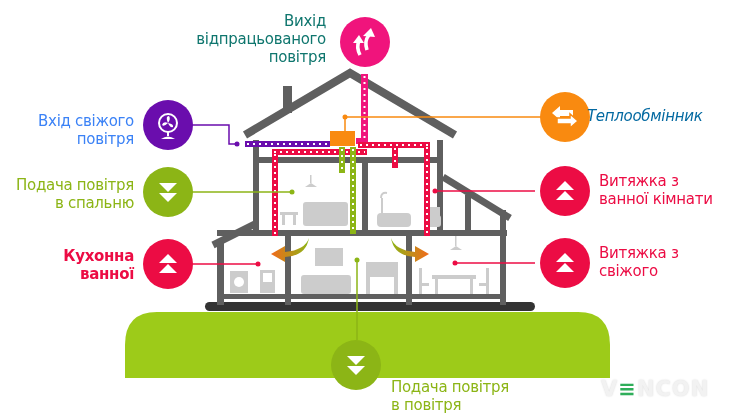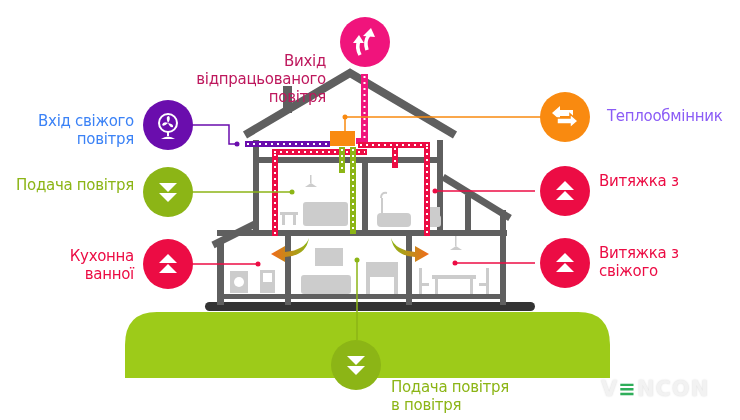--- a/index.html
+++ b/index.html
@@ -149,21 +149,21 @@
       <circle cx="237" cy="144" r="2.5" fill="#6a0dad"></circle>
       <circle cx="292" cy="192" r="2.5" fill="#8cb516"></circle>
       <circle cx="258" cy="264" r="2.5" fill="#ec0c44"></circle>
       <circle cx="345" cy="117" r="2.5" fill="#f98a10"></circle>
       <circle cx="435" cy="191" r="2.5" fill="#ec0c44"></circle>
       <circle cx="455" cy="263" r="2.5" fill="#ec0c44"></circle>
       <circle cx="357" cy="260" r="2.5" fill="#8cb516"></circle>
     </g>
   </svg>
 
-  <div class="label right" style="left:180px; top:12px; width:146px; color:#be185d;margin-top:40px;">
+  <div class="label right" style="left:180px; top:12px; width:146px; color:#0f766e;">
     <div>Вихід</div>
     <div>відпрацьованого</div>
     <div>повітря</div>
   </div>
   <div class="circle" style="left:340px; top:17px; background:#f0147c;">
     <svg width="50" height="50" viewBox="0 0 50 50">
       <path d="M20 38 Q16 30 19 24" fill="none" stroke="#fff" stroke-width="3.5"></path>
       <path d="M13 26 L19 18 L24 26 Z" fill="#fff"></path>
       <path d="M27 33 Q24 24 29 18" fill="none" stroke="#fff" stroke-width="3.5"></path>
       <path d="M23 19 L31 11 L35 20 Z" fill="#fff"></path>
@@ -178,57 +178,59 @@
     <svg width="50" height="50" viewBox="0 0 50 50">
       <circle cx="25" cy="23" r="9" fill="none" stroke="#fff" stroke-width="2"></circle>
       <path d="M25 23 Q22 16 26 16 Q28 19 25 23 M25 23 Q31 24 30 27 Q27 28 25 23 M25 23 Q21 27 19 25 Q20 21 25 23" fill="#fff"></path>
       <rect x="24" y="32" width="2" height="4" fill="#fff"></rect>
       <path d="M18 39 Q25 34 32 39 Z" fill="#fff"></path>
     </svg>
   </div>
 
   <div class="label right" style="left:0px; top:176px; width:134px; color:#8cb516;">
     <div>Подача повітря</div>
+    <div>в спальню</div>
   </div>
   <div class="circle" style="left:143px; top:167px; background:#8cb516;">
     <svg width="50" height="50" viewBox="0 0 50 50">
       <path d="M16 16 L34 16 L25 25 Z" fill="#fff"></path>
       <path d="M16 26 L34 26 L25 35 Z" fill="#fff"></path>
     </svg>
   </div>
 
-  <div class="label right" style="left:20px; top:247px; width:114px; color:#ec0c44;">
+  <div class="label right" style="left:20px; top:247px; width:114px; color:#ec0c44;font-weight:bold;">
     <div>Кухонна</div>
     <div>ванної</div>
   </div>
   <div class="circle" style="left:143px; top:239px; background:#ec0c44;">
     <svg width="50" height="50" viewBox="0 0 50 50">
       <path d="M16 24 L34 24 L25 15 Z" fill="#fff"></path>
       <path d="M16 34 L34 34 L25 25 Z" fill="#fff"></path>
     </svg>
   </div>
 
   <div class="circle" style="left:540px; top:92px; background:#f98a10;">
     <svg width="50" height="50" viewBox="0 0 50 50">
       <path d="M12 21 L20 14 L20 18 L33 18 L33 24 L20 24 L20 28 Z" fill="#fff"></path>
       <path d="M38 29 L30 22 L30 26 L17 26 L17 32 L30 32 L30 36 Z" fill="#fff" stroke="#f98a10" stroke-width="1.5"></path>
     </svg>
   </div>
-  <div class="label left" style="left:607px; top:107px; color:#8b5cf6;">
+  <div class="label left" style="left:587px; top:107px; color:#0369a1;font-style:italic;">
     <div>Теплообмінник</div>
   </div>
 
   <div class="circle" style="left:540px; top:166px; background:#ec0c44;">
     <svg width="50" height="50" viewBox="0 0 50 50">
       <path d="M16 24 L34 24 L25 15 Z" fill="#fff"></path>
       <path d="M16 34 L34 34 L25 25 Z" fill="#fff"></path>
     </svg>
   </div>
   <div class="label left" style="left:599px; top:172px; color:#ec0c44;">
     <div>Витяжка з</div>
+    <div>ванної кімнати</div>
   </div>
 
   <div class="circle" style="left:540px; top:238px; background:#ec0c44;">
     <svg width="50" height="50" viewBox="0 0 50 50">
       <path d="M16 24 L34 24 L25 15 Z" fill="#fff"></path>
       <path d="M16 34 L34 34 L25 25 Z" fill="#fff"></path>
     </svg>
   </div>
   <div class="label left" style="left:599px; top:244px; color:#ec0c44;">
     <div>Витяжка з</div>

